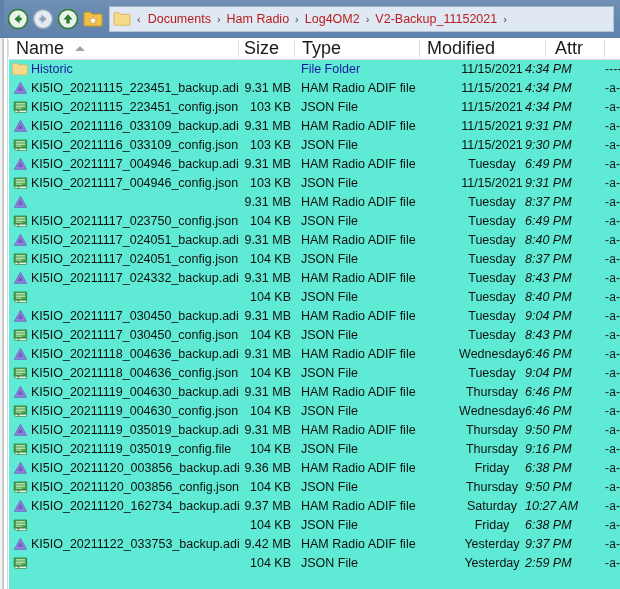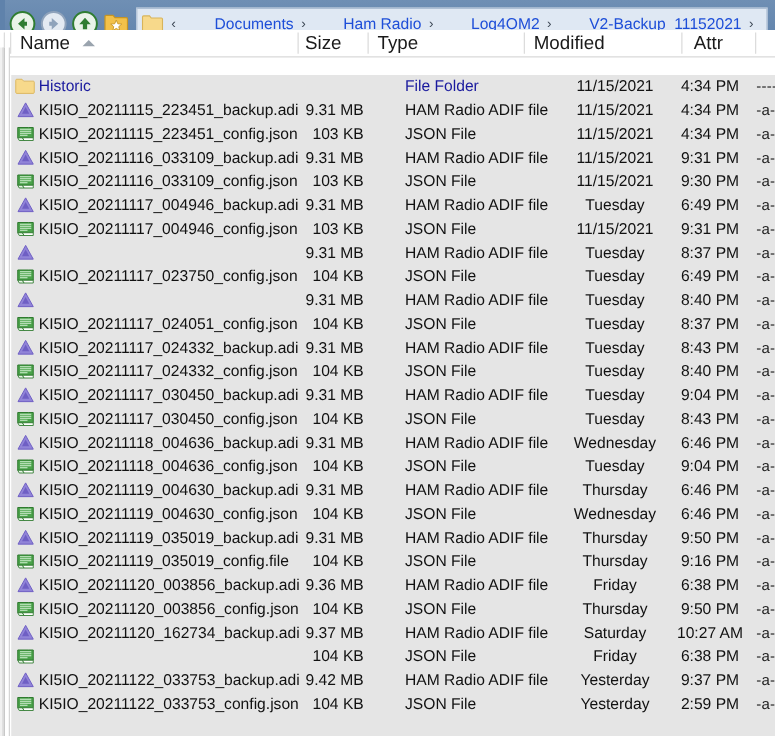--- a/index.html
+++ b/index.html
@@ -65,41 +65,40 @@
   }
   .crumbs {
     display: flex;
     align-items: center;
     font-size: 12.5px;
     color: #101010;
     white-space: nowrap;
   }
   .crumb {
     padding: 2px 5px;
-    color: #1d4ed8;
+    color: #b91c1c;
     line-height: 16px;
-    margin-left: 24px;
   }
   .crumb-sep {
     color: #3c4754;
     font-size: 11px;
     padding: 0 1px;
     line-height: 16px;
   }
   .crumb-sep.lead { padding-left: 4px; padding-right: 2px; }
 
   
   .listhead {
     position: absolute;
-    left: 0; top: 24px;
+    left: 0; top: 38px;
     width: 620px;
     height: 22px;
     background: #ffffff;
     border-bottom: 1px solid #d9d9d9;
-    font-size: 15px;
+    font-size: 18px;
     color: #1a1a1a;
   }
   .listhead .hcell {
     position: absolute;
     top: 0;
     height: 21px;
     line-height: 21px;
     padding: 0 6px;
     white-space: nowrap;
     overflow: hidden;
@@ -146,44 +145,44 @@
     background: #f1f1f1;
     border-right: 1px solid #cfcfcf;
   }
 
   
   .filelist {
     position: absolute;
     left: 9px; top: 60px;
     width: 611px;
     height: 529px;
-    background: #e5e5e5;
+    background: #5eead4;
     overflow: hidden;
   }
   .row {
     position: relative;
     height: 19px;
     line-height: 19px;
     font-size: 12.5px;
     white-space: nowrap;
   }
   .cell {
     position: absolute;
     top: 0;
     height: 19px;
     line-height: 19px;
     overflow: hidden;
     white-space: nowrap;
   }
   .c-icon  { left: 2px;   width: 18px; text-align: center; }
   .c-name  { left: 22px;  width: 210px; color: #111111; }
   .c-size  { left: 210px; width: 72px;  text-align: right; color: #111111; }
-  .c-type  { left: 292px; width: 190px; color: #111111; margin-left: 23px; }
+  .c-type  { left: 292px; width: 190px; color: #111111; }
   .c-date  { left: 428px; width: 110px; text-align: center; color: #111111; }
-  .c-time  { left: 528px; width: 62px;  text-align: center; color: #111111; }
+  .c-time  { left: 516px; width: 62px;  text-align: left; color: #111111; font-style: italic; }
   .c-attr  { left: 596px; width: 60px;  color: #1d1d1d; letter-spacing: 0.2px; }
 
   .row.folder .c-name,
   .row.folder .c-type { color: #1a1a9e; }
 
   .icon-svg { display: block; margin: 2px auto 0 auto; }
 
   
   .c-attr { font-size: 12px; }
 </style>
@@ -419,20 +418,21 @@
         <span class="cell c-attr">-a-----</span>
       </div>
       <div class="row">
         <span class="cell c-icon">
           <svg class="icon-svg" width="15" height="14" viewBox="0 0 15 14">
             <path d="M7.5 1.3 L13.6 12.3 L1.4 12.3 Z" fill="#9184d8"></path>
             <path d="M7.5 4.6 L10.4 9.9 L4.6 9.9 Z" fill="#6f5fc4"></path>
             <path d="M7.5 1.3 L13.6 12.3 L1.4 12.3 Z" fill="none" stroke="#6f5fc4" stroke-width="0.8"></path>
           </svg>
         </span>
+        <span class="cell c-name">KI5IO_20211117_024051_backup.adi</span>
         <span class="cell c-size">9.31 MB</span>
         <span class="cell c-type">HAM Radio ADIF file</span>
         <span class="cell c-date">Tuesday</span>
         <span class="cell c-time">8:40 PM</span>
         <span class="cell c-attr">-a-----</span>
       </div>
       <div class="row">
         <span class="cell c-icon">
           <svg class="icon-svg" width="15" height="14" viewBox="0 0 15 14">
             <path d="M1.2 2.0 L9.6 2.0 L13.6 2.0 L13.6 10.2 L5.2 10.2 L1.2 10.2 Z" fill="#4aa24a" stroke="#2f7a2f" stroke-width="0.8"></path>
@@ -465,21 +465,20 @@
       </div>
       <div class="row">
         <span class="cell c-icon">
           <svg class="icon-svg" width="15" height="14" viewBox="0 0 15 14">
             <path d="M1.2 2.0 L9.6 2.0 L13.6 2.0 L13.6 10.2 L5.2 10.2 L1.2 10.2 Z" fill="#4aa24a" stroke="#2f7a2f" stroke-width="0.8"></path>
             <path d="M3.0 3.4 L12.0 3.4 M3.0 5.0 L12.0 5.0 M3.0 6.6 L12.0 6.6 M3.0 8.2 L9.0 8.2" stroke="#d6f0d6" stroke-width="0.8"></path>
             <path d="M1.2 10.2 L5.0 10.2 L6.2 12.4 L2.4 12.4 Z" fill="#e8f6e8" stroke="#2f7a2f" stroke-width="0.7"></path>
             <path d="M5.0 10.2 L13.6 10.2 L13.6 12.4 L6.2 12.4 Z" fill="#ffffff" stroke="#2f7a2f" stroke-width="0.7"></path>
           </svg>
         </span>
-        <span class="cell c-name">KI5IO_20211117_024332_config.json</span>
         <span class="cell c-size">104 KB</span>
         <span class="cell c-type">JSON File</span>
         <span class="cell c-date">Tuesday</span>
         <span class="cell c-time">8:40 PM</span>
         <span class="cell c-attr">-a-----</span>
       </div>
       <div class="row">
         <span class="cell c-icon">
           <svg class="icon-svg" width="15" height="14" viewBox="0 0 15 14">
             <path d="M7.5 1.3 L13.6 12.3 L1.4 12.3 Z" fill="#9184d8"></path>
@@ -681,21 +680,20 @@
       </div>
       <div class="row">
         <span class="cell c-icon">
           <svg class="icon-svg" width="15" height="14" viewBox="0 0 15 14">
             <path d="M1.2 2.0 L9.6 2.0 L13.6 2.0 L13.6 10.2 L5.2 10.2 L1.2 10.2 Z" fill="#4aa24a" stroke="#2f7a2f" stroke-width="0.8"></path>
             <path d="M3.0 3.4 L12.0 3.4 M3.0 5.0 L12.0 5.0 M3.0 6.6 L12.0 6.6 M3.0 8.2 L9.0 8.2" stroke="#d6f0d6" stroke-width="0.8"></path>
             <path d="M1.2 10.2 L5.0 10.2 L6.2 12.4 L2.4 12.4 Z" fill="#e8f6e8" stroke="#2f7a2f" stroke-width="0.7"></path>
             <path d="M5.0 10.2 L13.6 10.2 L13.6 12.4 L6.2 12.4 Z" fill="#ffffff" stroke="#2f7a2f" stroke-width="0.7"></path>
           </svg>
         </span>
-        <span class="cell c-name">KI5IO_20211122_033753_config.json</span>
         <span class="cell c-size">104 KB</span>
         <span class="cell c-type">JSON File</span>
         <span class="cell c-date">Yesterday</span>
         <span class="cell c-time">2:59 PM</span>
         <span class="cell c-attr">-a-----</span>
       </div>
     </div>
 
 </div>
 

